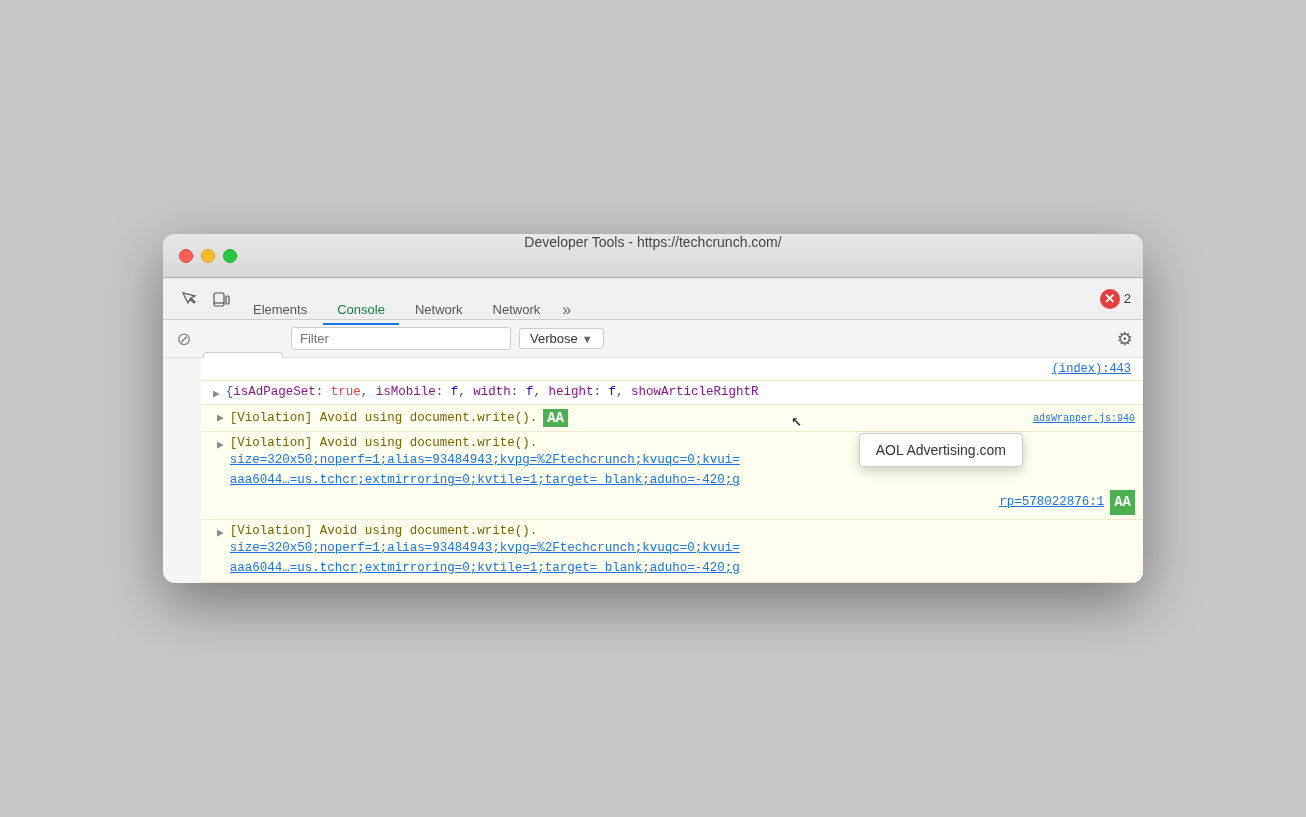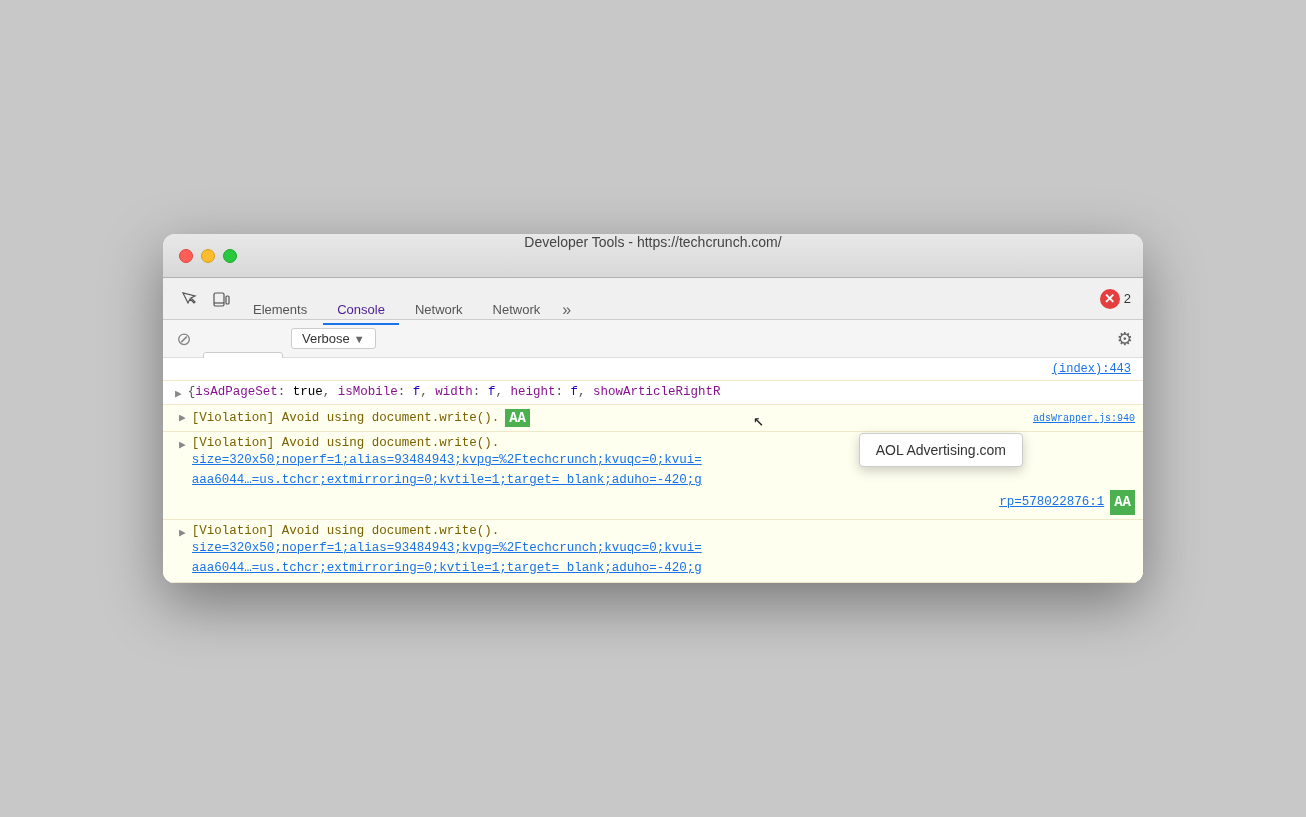--- a/index.html
+++ b/index.html
@@ -83,21 +83,21 @@
     }
     .tab {
       padding: 6px 14px;
       font-size: 13px;
       color: #555;
       cursor: pointer;
       border-bottom: 2px solid transparent;
       white-space: nowrap;
     }
     .tab.active {
-      color: #4c1d95;
+      color: #15803d;
       border-bottom: 2px solid #1a73e8;
     }
     .more-tabs {
       font-size: 16px;
       color: #666;
       cursor: pointer;
       padding: 0 6px;
     }
     .error-badge {
       display: flex;
@@ -190,20 +190,21 @@
       color: #666;
       cursor: pointer;
     }
 
     
     .console-output {
       background: white;
       overflow-y: auto;
       font-family: 'Menlo', 'Monaco', 'Courier New', monospace;
       font-size: 12.5px;
+      margin-left: 38px;
     }
 
     
     .log-entry {
       border-bottom: 1px solid #f0e8c8;
       padding: 4px 8px 4px 12px;
       display: flex;
       align-items: flex-start;
       gap: 6px;
       position: relative;
@@ -221,21 +222,21 @@
       margin-top: 2px;
       flex-shrink: 0;
       cursor: pointer;
     }
     .log-entry .arrow.collapsed::before { content: '▶'; }
 
     .log-text {
       color: #7a6200;
     }
     .log-prop-key { color: #881391; }
-    .log-prop-val-true { color: #000000; }
+    .log-prop-val-true { color: #ef4444; }
     .log-prop-val-f { color: #1c00cf; }
     .file-ref {
       color: #1a73e8;
       text-decoration: underline;
       cursor: pointer;
       margin-left: auto;
       flex-shrink: 0;
       font-size: 10px;
     }
     .index-ref {
@@ -349,20 +350,23 @@
       <div class="error-icon">✕</div>
       <span class="error-count">2</span>
     </div>
   </div>
 
   <div class="console-filter-row">
     <div class="no-entry-icon" title="Clear console">⊘</div>
     <div class="console-context-select">
       <span>top</span>
       <span class="arrow">▼</span>
+    </div>
+    <div class="filter-input-wrapper">
+      <input class="filter-input" type="text" placeholder="Filter" style="">
     </div>
     <div class="verbose-select">
       <span>Verbose</span>
       <span class="arrow">▼</span>
     </div>
     <div class="gear-icon" title="Settings">⚙</div>
   </div>
 
   <div class="console-output">
 

